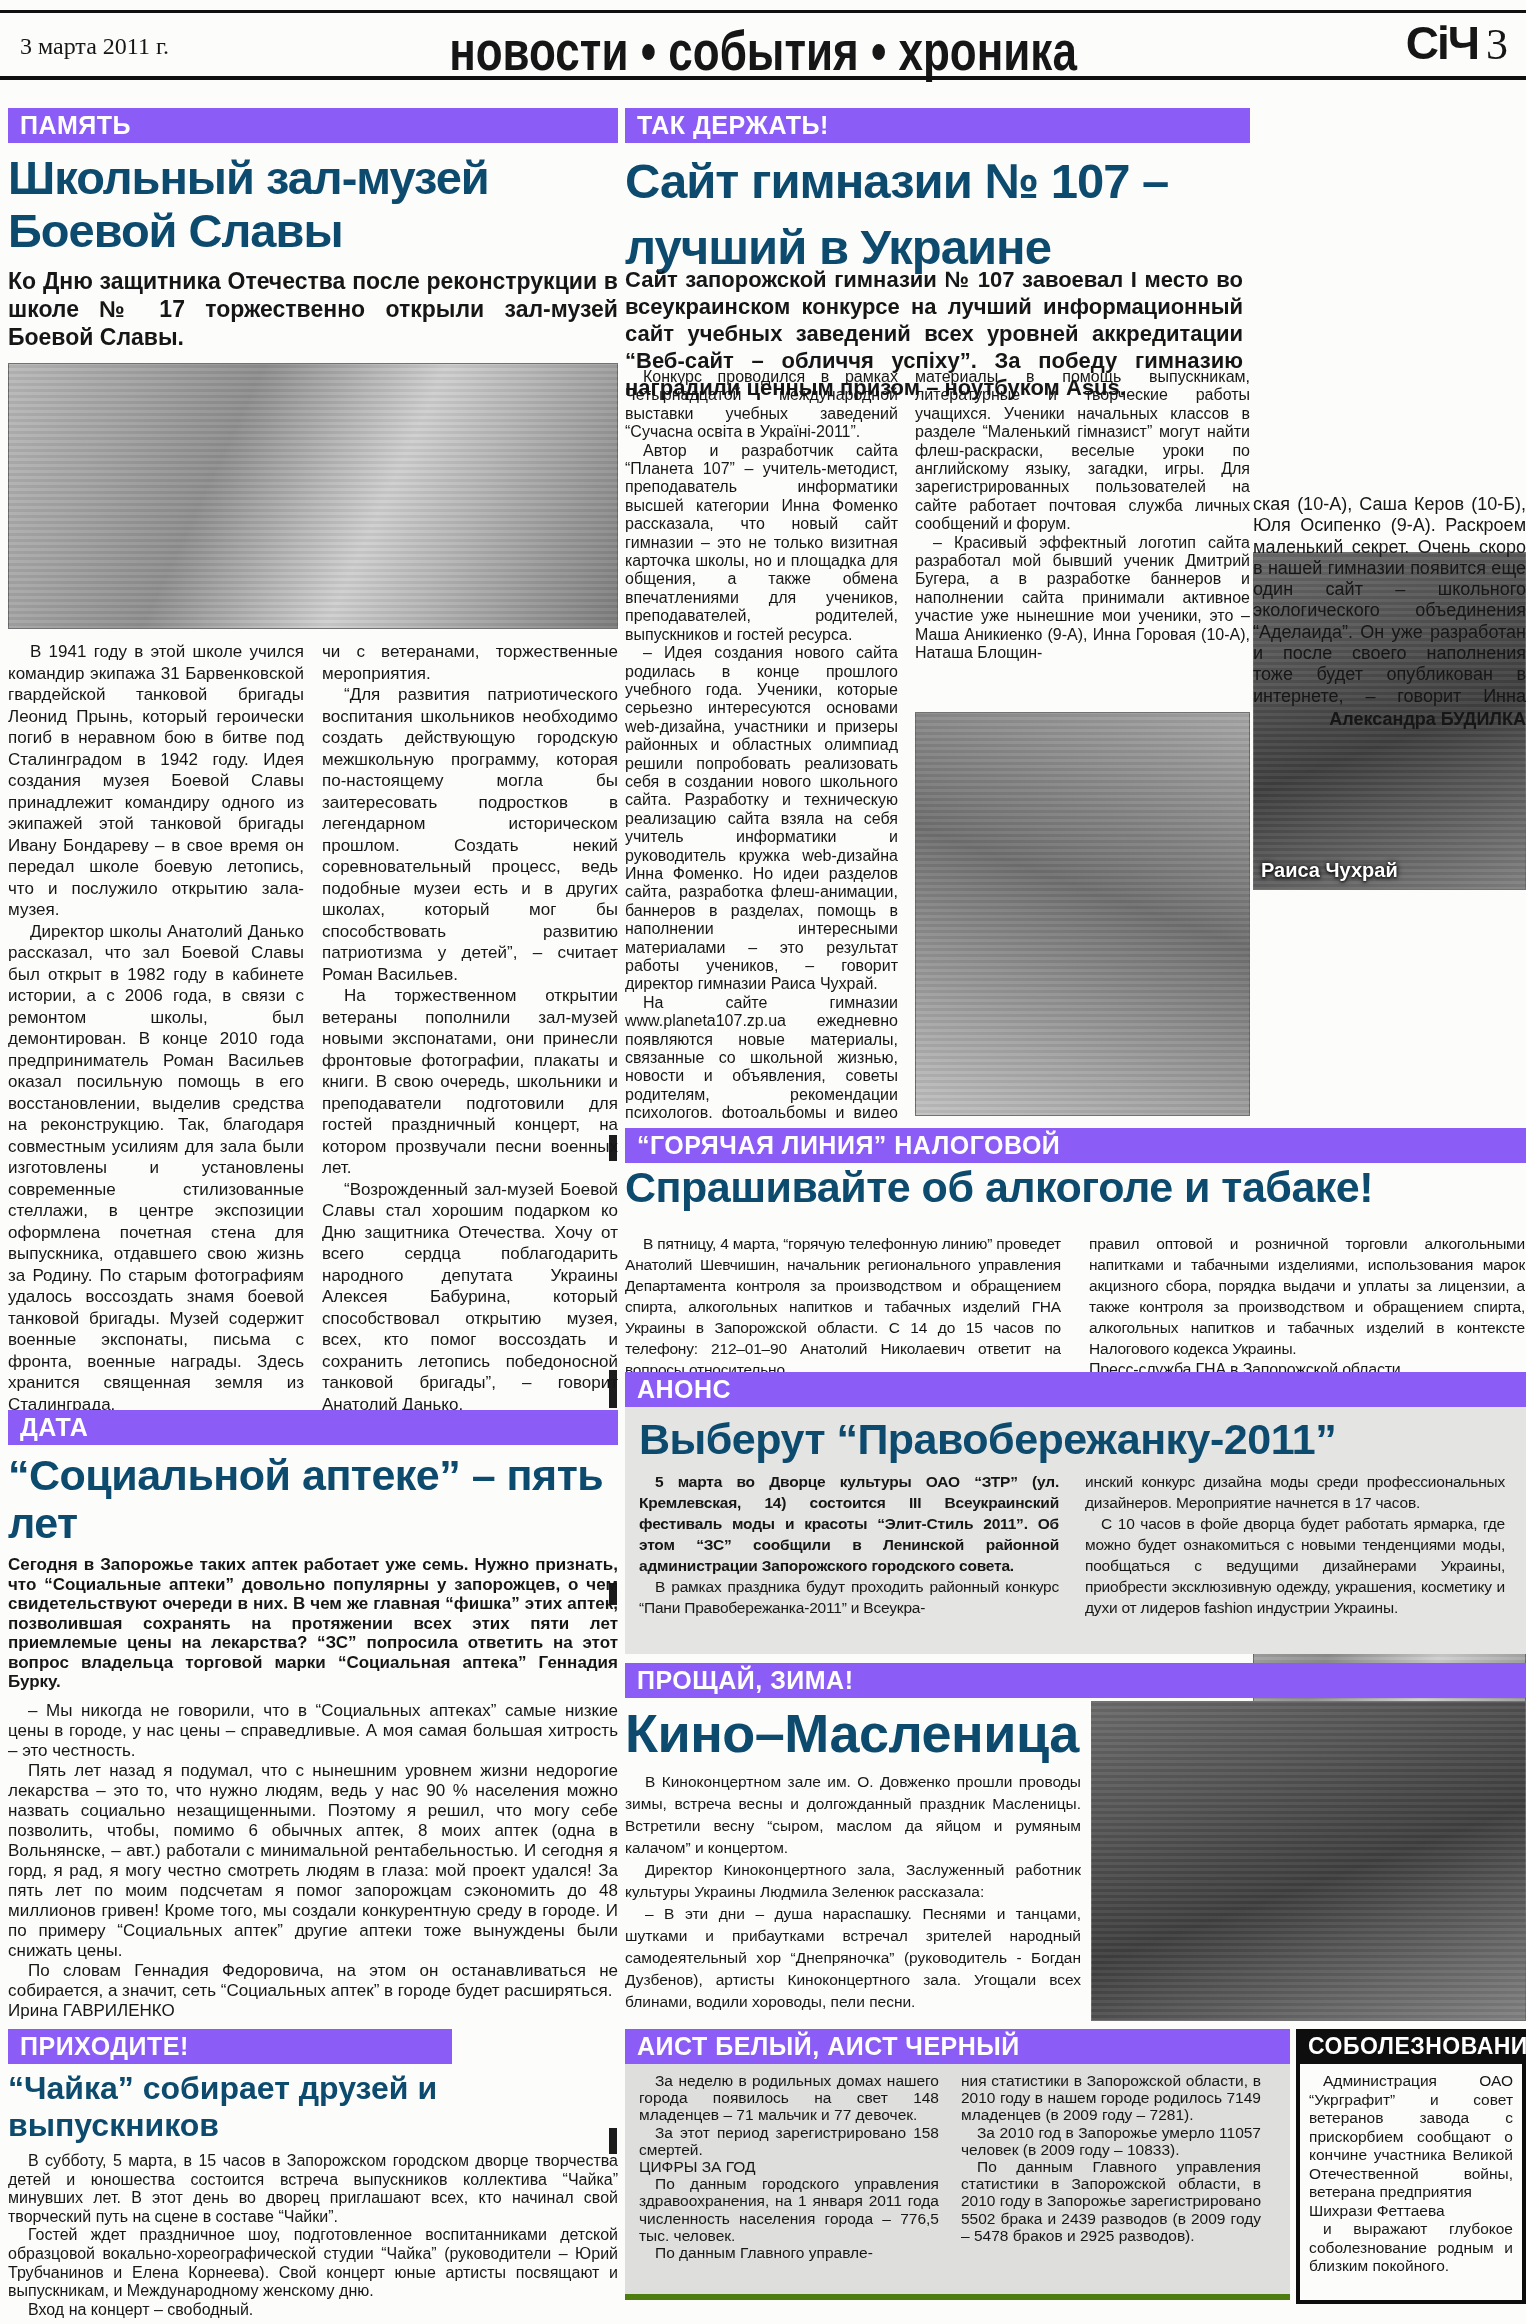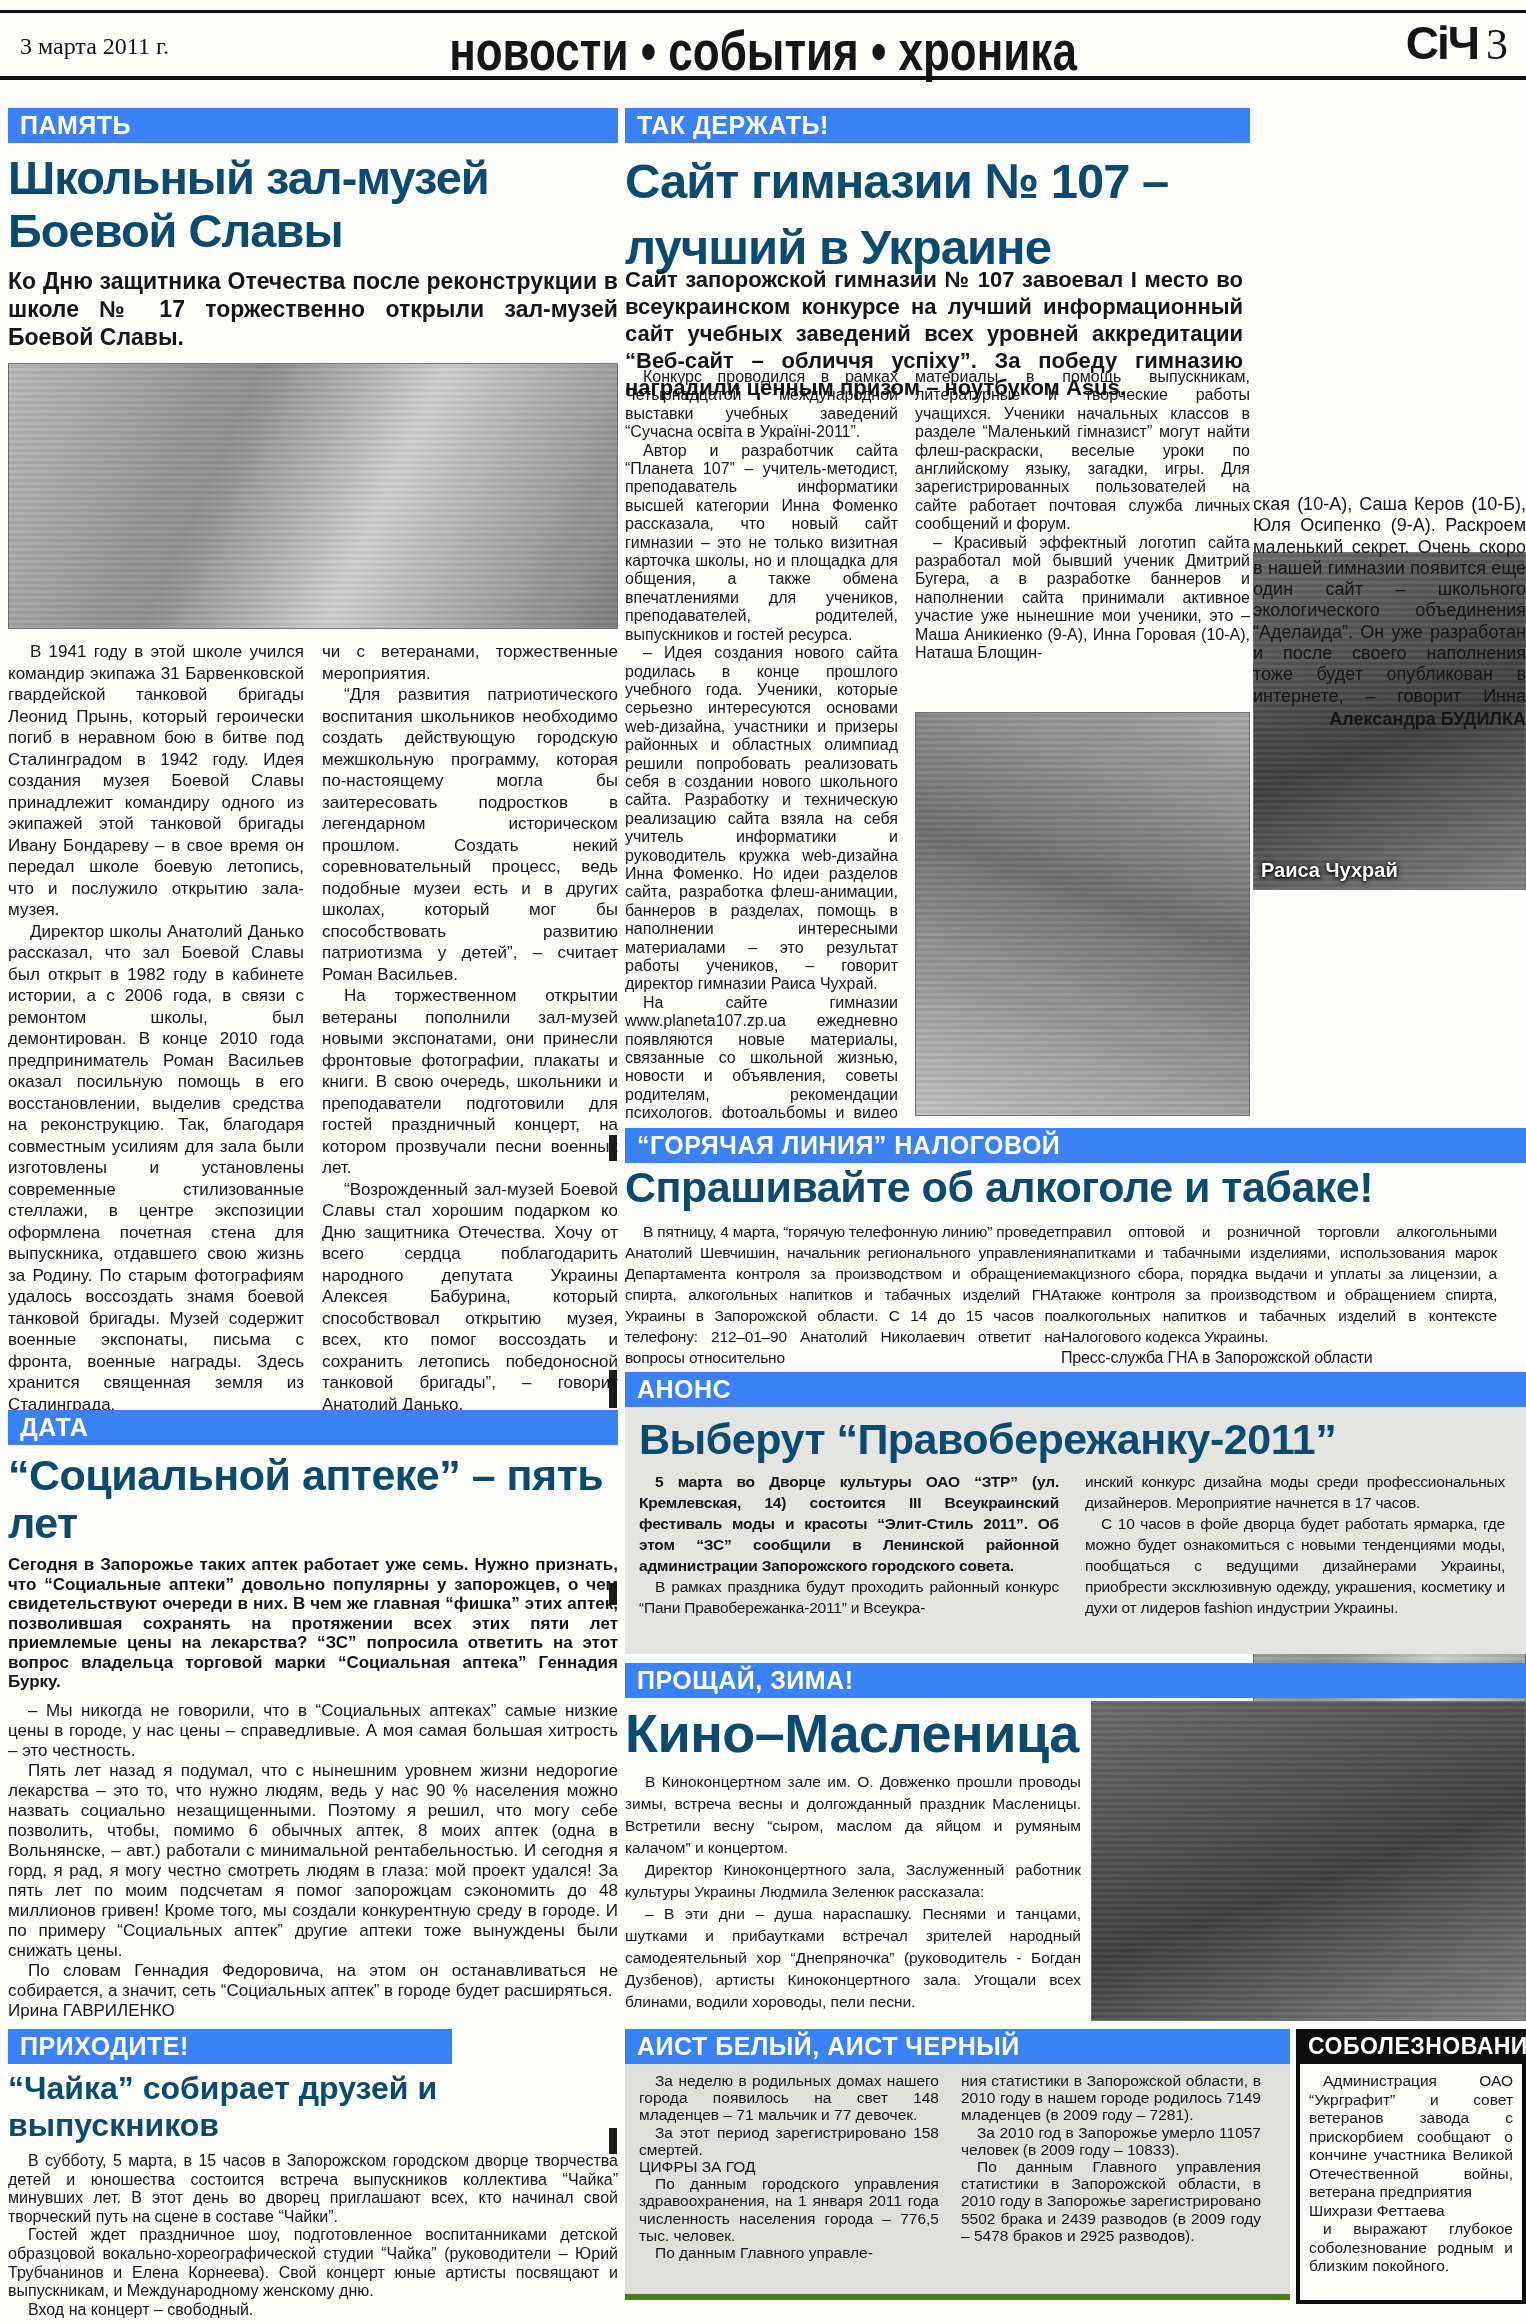--- a/index.html
+++ b/index.html
@@ -16,21 +16,21 @@
   
   .hdr-date{left:20px;top:32px;font:400 24px/28px "Liberation Serif",serif;}
   .hdr-title{left:0;top:20px;width:100%;text-align:center;
              font:900 44px/48px "Liberation Sans",sans-serif;letter-spacing:0px;
              transform:scaleY(1.28);transform-origin:50% 0;}
   .hdr-logo{right:18px;top:18px;display:flex;align-items:baseline;}
   .hdr-logo .mast{font:900 46px/50px "Liberation Sans",sans-serif;letter-spacing:-2px;}
   .hdr-logo .pnum{font:400 44px/50px "Liberation Serif",serif;margin-left:8px;}
 
   
-  .kicker{background:#3b82f6;color:#fff;font:700 25px/35px "Liberation Sans",sans-serif;
+  .kicker{background:#8b5cf6;color:#fff;font:700 25px/35px "Liberation Sans",sans-serif;
           padding:0 12px;letter-spacing:.5px;white-space:nowrap;overflow:hidden;}
   .kicker-black{background:#0e0e0e;}
 
   
   .hl{margin:0;color:#0c4a6e;font-family:"Liberation Sans",sans-serif;font-weight:700;}
   .hl-xl{font-size:47px;line-height:53px;letter-spacing:-1px;}
   .hl-gym{font-size:49px;line-height:66px;letter-spacing:-1px;}
   .hl-md{font-size:43px;line-height:48px;letter-spacing:-.5px;}
   .hl-zima{font-size:54px;line-height:58px;letter-spacing:-.5px;}
   .hl-sm{font-size:32px;line-height:37px;}
@@ -83,21 +83,21 @@
   .gym-c1{left:0;top:260px;width:273px;height:750px;overflow:hidden;}
   .gym-c2t{left:290px;top:260px;width:335px;height:336px;overflow:hidden;}
   .gym-c2p{left:290px;top:604px;width:335px;height:404px;}
   .gym-rphoto{left:628px;top:40px;width:273px;height:338px;}
   .gym-rtxt{left:628px;top:386px;width:273px;height:212px;overflow:hidden;}
   .gym-rby{left:628px;top:600px;width:273px;font:700 18px/22px "Liberation Sans",sans-serif;text-align:right;}
   .gym-rphoto2{left:628px;top:628px;width:273px;height:380px;}
 
   .sec-hotline{left:625px;top:1128px;width:901px;height:238px;}
   .sec-hotline .hl{}
-  .hot-cols{margin-top:10px;display:flex;}
+  .hot-cols{margin-top:22px;display:flex;gap:28px;}
   .hot-col{width:436px;overflow:hidden;}
 
   .sec-anons{left:625px;top:1372px;width:901px;height:282px;background:#e4e4e3;}
   .sec-anons .hl{margin:8px 0 4px 14px;}
   .an-cols{display:flex;gap:26px;padding:4px 16px 0 14px;}
   .an-col{width:420px;height:176px;overflow:hidden;}
 
   .sec-zima{left:625px;top:1663px;width:901px;height:366px;}
   .sec-zima .hl{margin-top:6px;}
   .zima-body{position:absolute;left:0;top:108px;width:456px;height:250px;overflow:hidden;}

